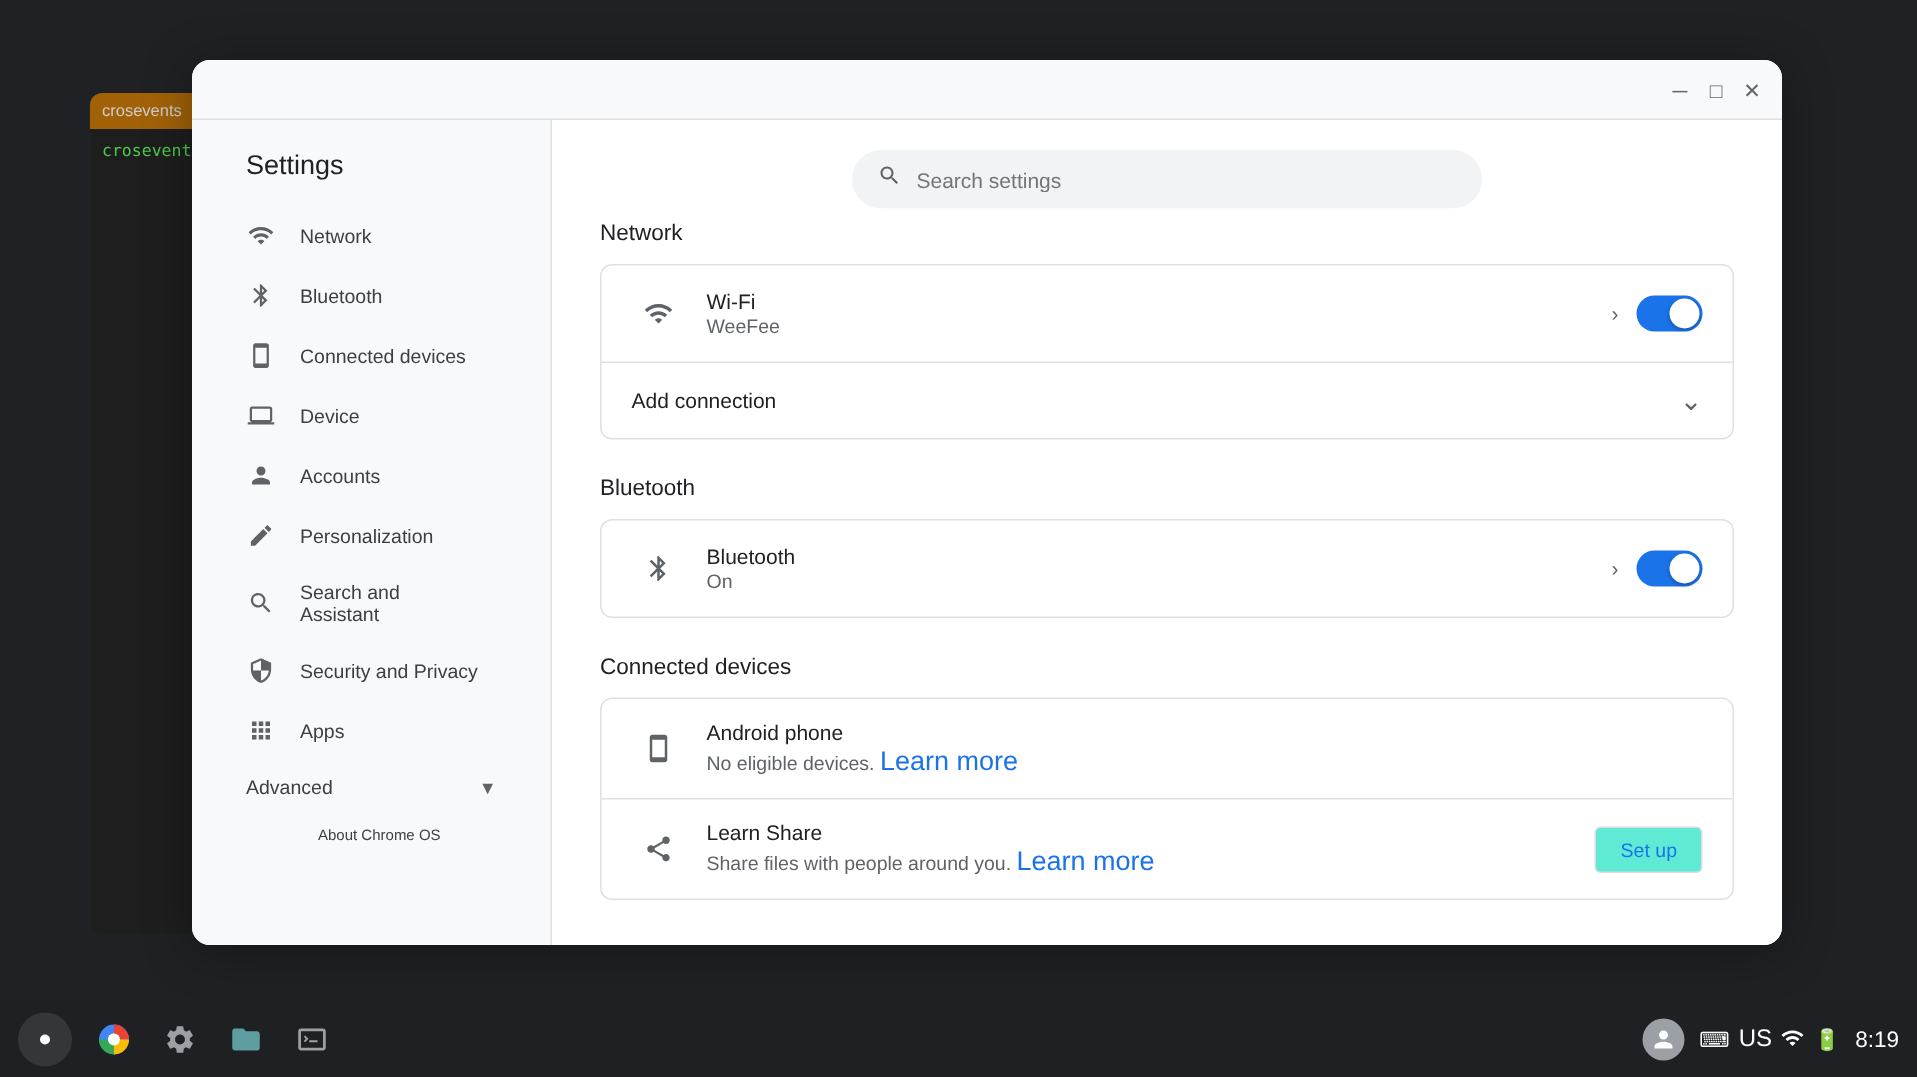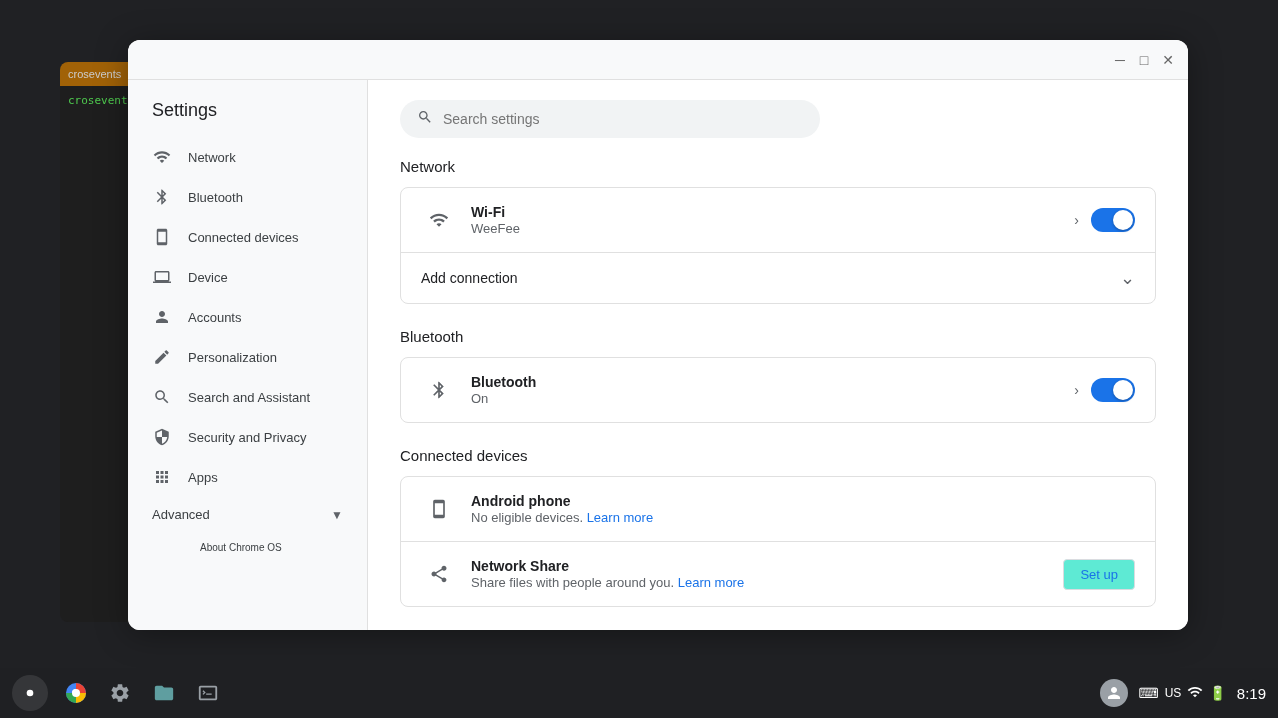--- a/index.html
+++ b/index.html
@@ -82,21 +82,21 @@
       flex: 1;
       overflow: hidden;
     }
 
     
     .sidebar {
       width: 240px;
       background: #f8f9fa;
       border-right: 1px solid #e0e0e0;
       overflow-y: auto;
-      padding: 12px 4px;
+      padding: 12px 16px;
       flex-shrink: 0;
     }
 
     .sidebar-title {
       font-size: 18px;
       font-weight: 500;
       color: #202124;
       padding: 8px 20px 16px;
     }
 
@@ -150,22 +150,22 @@
     .main-content {
       flex: 1;
       overflow-y: auto;
       padding: 20px 32px;
       background: #fff;
     }
 
     
     .search-bar-container {
       display: flex;
-      justify-content: flex-start;
-      margin-bottom: 20px;
+      justify-content: center;
+      margin-bottom: 8px;
     }
     .search-bar {
       display: flex;
       align-items: center;
       width: 420px;
       background: #f1f3f4;
       border-radius: 24px;
       padding: 8px 16px;
       border: 1px solid transparent;
     }
@@ -217,21 +217,21 @@
       color: #5f6368;
       flex-shrink: 0;
       margin-right: 14px;
     }
 
     .row-text {
       flex: 1;
     }
     .row-title {
       font-size: 14px;
-      font-weight: 700;
+      font-weight: 400;
       color: #202124;
     }
     .row-subtitle {
       font-size: 13px;
       color: #5f6368;
       margin-top: 1px;
     }
 
     .row-actions {
       display: flex;
@@ -293,21 +293,21 @@
       font-size: 13px;
       color: #1a73e8;
       cursor: pointer;
       font-weight: 500;
     }
 
     
     .learn-more {
       color: #1a73e8;
       text-decoration: none;
-      font-size: 13px;
+      font-size: 18px;
     }
 
     
     .taskbar {
       position: absolute;
       bottom: 0;
       left: 0;
       right: 0;
       height: 50px;
       background: rgba(32, 33, 36, 0.92);
@@ -587,21 +587,21 @@
             </div>
           </div>
 
           <div class="card-row">
             <div class="row-icon">
               <svg width="20" height="20" viewBox="0 0 24 24" fill="#5f6368">
                   <path d="M18 16.08c-.76 0-1.44.3-1.96.77L8.91 12.7c.05-.23.09-.46.09-.7s-.04-.47-.09-.7l7.05-4.11c.54.5 1.25.81 2.04.81 1.66 0 3-1.34 3-3s-1.34-3-3-3-3 1.34-3 3c0 .24.04.47.09.7L8.04 9.81C7.5 9.31 6.79 9 6 9c-1.66 0-3 1.34-3 3s1.34 3 3 3c.79 0 1.5-.31 2.04-.81l7.12 4.16c-.05.21-.08.43-.08.65 0 1.61 1.31 2.92 2.92 2.92 1.61 0 2.92-1.31 2.92-2.92s-1.31-2.92-2.92-2.92z"></path>
                 </svg>
             </div>
             <div class="row-text">
-              <div class="row-title">Network Share</div>
+              <div class="row-title">Learn Share</div>
               <div class="row-subtitle">
                 <span>Share files with people around you.</span>
                 <a class="learn-more" href="#">Learn more</a>
               </div>
             </div>
             <div class="row-actions">
               <button class="setup-btn">Set up</button>
             </div>
           </div>
         </div>
@@ -651,21 +651,21 @@
   </div>
 
   <div class="taskbar-right">
     <div class="taskbar-avatar">
       <svg width="18" height="18" viewBox="0 0 24 24" fill="white">
           <path d="M12 12c2.21 0 4-1.79 4-4s-1.79-4-4-4-4 1.79-4 4 1.79 4 4 4zm0 2c-2.67 0-8 1.34-8 4v2h16v-2c0-2.66-5.33-4-8-4z"></path>
         </svg>
     </div>
     <div class="taskbar-system-icons">
       <span>⌨</span>
-      <span style="font-size:12px;">US</span>
+      <span style="font-size:16px;">US</span>
       <span>
         <svg width="16" height="16" viewBox="0 0 24 24" fill="white">
             <path d="M1 9l2 2c4.97-4.97 13.03-4.97 18 0l2-2C16.93 2.93 7.08 2.93 1 9zm8 8l3 3 3-3c-1.65-1.66-4.34-1.66-6 0zm-4-4l2 2c2.76-2.76 7.24-2.76 10 0l2-2C15.14 9.14 8.87 9.14 5 13z"></path>
           </svg>
       </span>
       <span>🔋</span>
     </div>
     <span class="taskbar-time">8:19</span>
   </div>
 </div>

